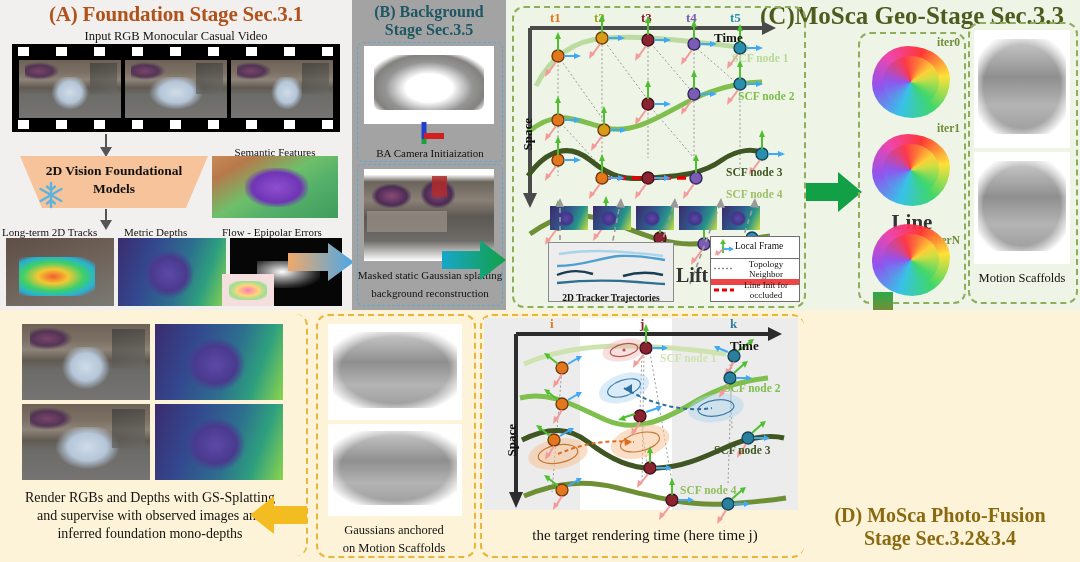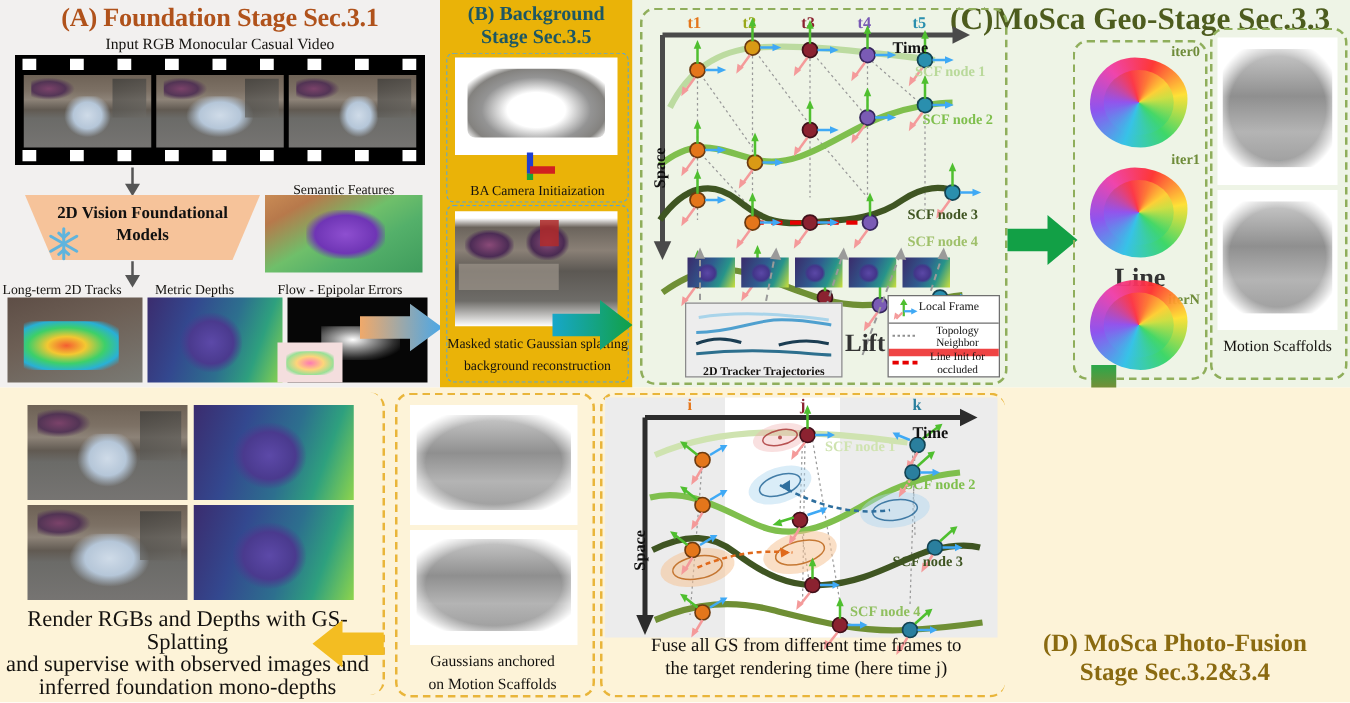--- a/index.html
+++ b/index.html
@@ -3,32 +3,32 @@
 <meta charset="utf-8">
 <style>
   html,body{margin:0;padding:0;background:#fff;}
   body{width:1080px;height:562px;position:relative;overflow:hidden;
        font-family:"Liberation Serif", serif;}
   .abs{position:absolute;}
   .ctr{text-align:center;}
 
   
   #panel-a{left:0;top:0;width:352px;height:310px;background:#f2f0ef;}
-  #panel-b{left:352px;top:0;width:154px;height:310px;background:#eab308;}
+  #panel-b{left:352px;top:0;width:154px;height:310px;background:#a3a3a3;}
   #panel-c{left:506px;top:0;width:574px;height:310px;background:#eef4e6;}
   #panel-bottom{left:0;top:310px;width:1080px;height:252px;background:#fdf3d8;}
 
   .title-a{color:#b0521b;font-weight:bold;font-size:21px;letter-spacing:-.2px;}
   .title-b{color:#1d5763;font-weight:bold;font-size:16px;line-height:17px;}
   .title-c{color:#4d5c1e;font-weight:bold;font-size:25px;}
   .title-d{color:#8a6a10;font-weight:bold;font-size:20px;line-height:23px;}
 
   .cap{font-size:12.5px;color:#14120f;line-height:14px;}
   .cap-s{font-size:11px;color:#14120f;line-height:12px;}
-  .cap-b{font-size:18px;color:#14120f;line-height:15.5px;}
+  .cap-b{font-size:14px;color:#14120f;line-height:15.5px;}
   .cap-bold{font-weight:bold;}
 
   
   .dash-green{border:2px dashed #8fae5b;border-radius:12px;}
   .dash-blue{border:1.6px dashed #5fa7cf;border-radius:6px;}
   .dash-yellow{border:2px dashed #e9b53a;border-radius:12px;}
   .solid-gray{border:1.4px solid #8a8a8a;background:#ededed;}
 
   
   .ph{position:absolute;background:#555;overflow:hidden;}
@@ -774,21 +774,21 @@
     <div class="abs axislbl" style="left:248px;top:22px;">Time</div>
     <div class="abs axislbl" style="left:22px;top:108px;writing-mode:vertical-rl;transform:rotate(180deg);">Space</div>
 
     <div class="abs scfl" style="left:178px;top:36px;color:#cfe3b0;">SCF node 1</div>
     <div class="abs scfl" style="left:242px;top:66px;color:#7fbf4d;">SCF node 2</div>
     <div class="abs scfl" style="left:232px;top:128px;color:#3f5522;">SCF node 3</div>
     <div class="abs scfl" style="left:198px;top:168px;color:#8fbf5e;">SCF node 4</div>
   </div>
 
   <div class="abs ctr" style="left:470px;top:198px;width:350px;">
-    <span class="cap-b" style="font-size:15px;">Fuse all GS from different time frames to</span><br>
+    <br>
     <span class="cap-b" style="font-size:15px;">the target rendering time (here time j)</span>
   </div>
 
   <div class="abs ctr" style="left:812px;top:194px;width:256px;">
     <span class="title-d">(D) MoSca Photo-Fusion</span><br>
     <span class="title-d">Stage Sec.3.2&amp;3.4</span>
   </div>
 </div>
 
 </body></html>

